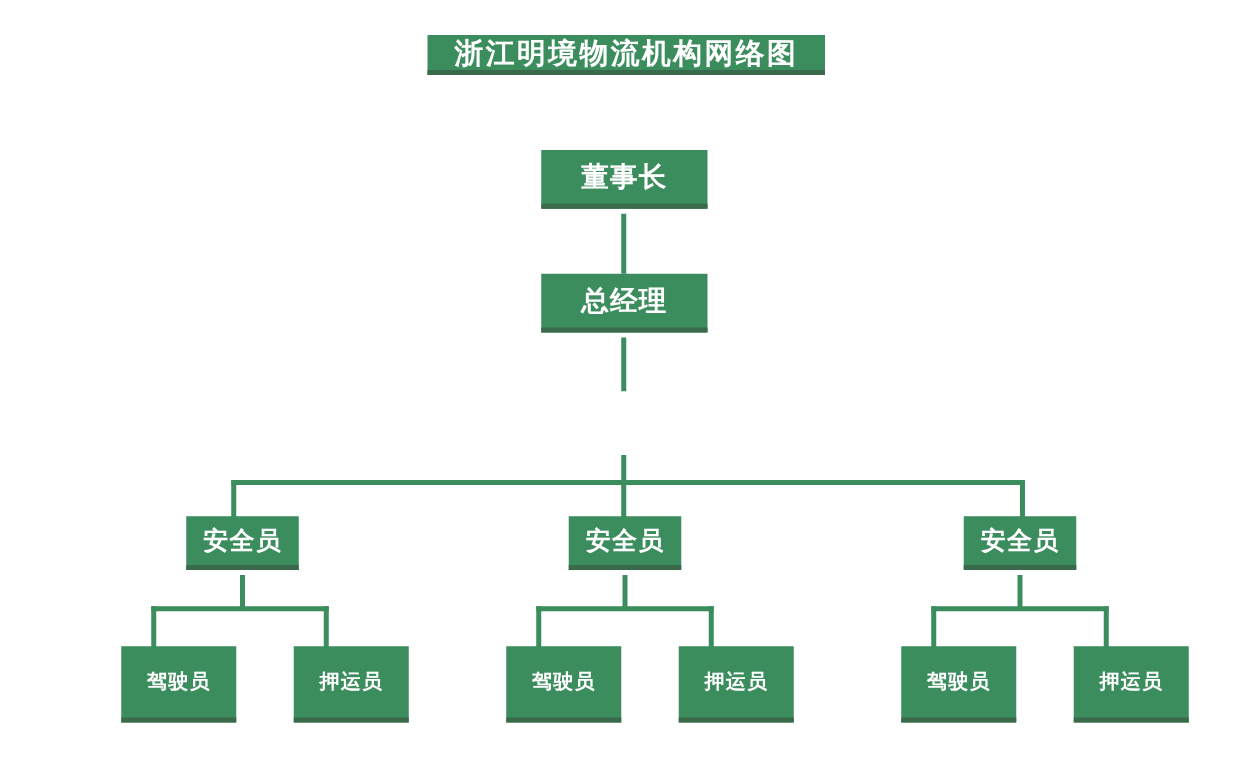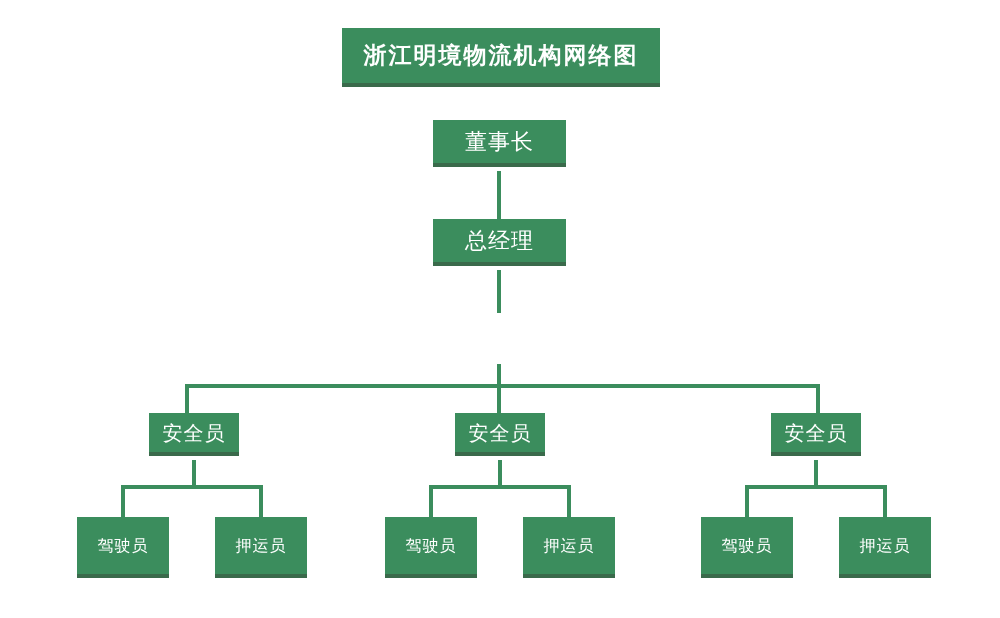--- a/index.html
+++ b/index.html
@@ -27,45 +27,46 @@
     border-bottom: 4px solid #3a6a4b;
     color: #ffffff;
     display: flex;
     align-items: center;
     justify-content: center;
     text-align: center;
     letter-spacing: 1px;
     line-height: 1;
     white-space: nowrap;
     user-select: none;
+    font-weight: bold;
   }
 
   .node.title {
     font-size: 23px;
     font-weight: bold;
     letter-spacing: 2px;
   }
   .node.lvl1 { font-size: 22px; }
   .node.lvl2 { font-size: 20px; }
-  .node.lvl3 { font-size: 16px; }
+  .node.lvl3 { font-size: 16px; margin-left: 20px; }
 
   
   .conn {
     position: absolute;
     background: #3b8d5d;
   }
   .conn.v { width: 4px; }
   .conn.h { height: 4px; }
 </style>
 </head>
 <body>
 
 <div id="canvas">
 
-  <div class="node title" style="left:342px; top:28px; width:318px; height:59px;">浙江明境物流机构网络图</div>
+  <div class="node title" style="left:342px; top:28px; width:318px; height:32px;">浙江明境物流机构网络图</div>
 
   <div class="node lvl1" style="left:433px; top:120px; width:133px; height:47px;">董事长</div>
 
   <div class="conn v" style="left:497px; top:171px; height:48px;"></div>
 
   <div class="node lvl1" style="left:433px; top:219px; width:133px; height:47px;">总经理</div>
 
   <div class="conn v" style="left:497px; top:270px; height:43px;"></div>
 
 

